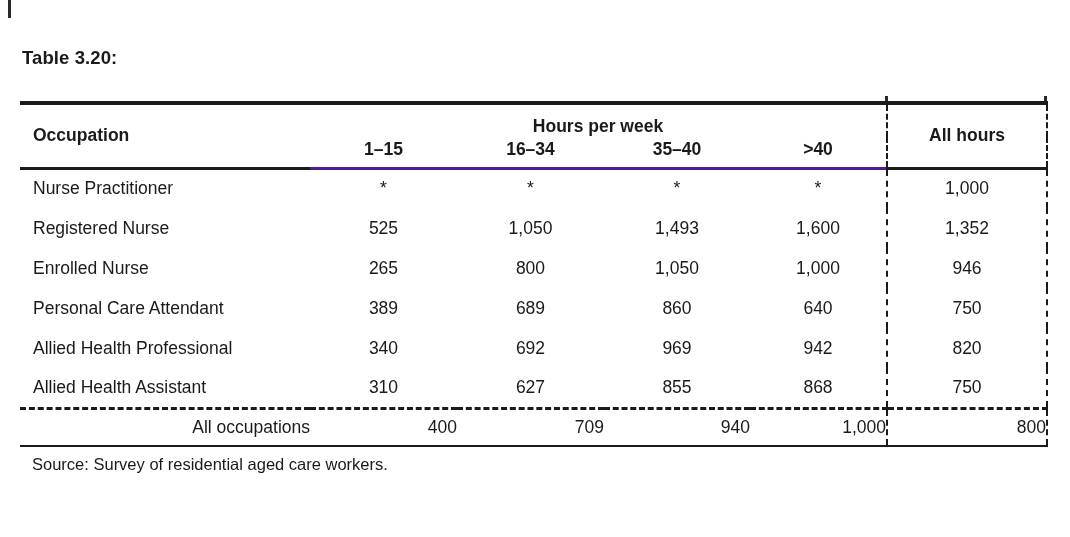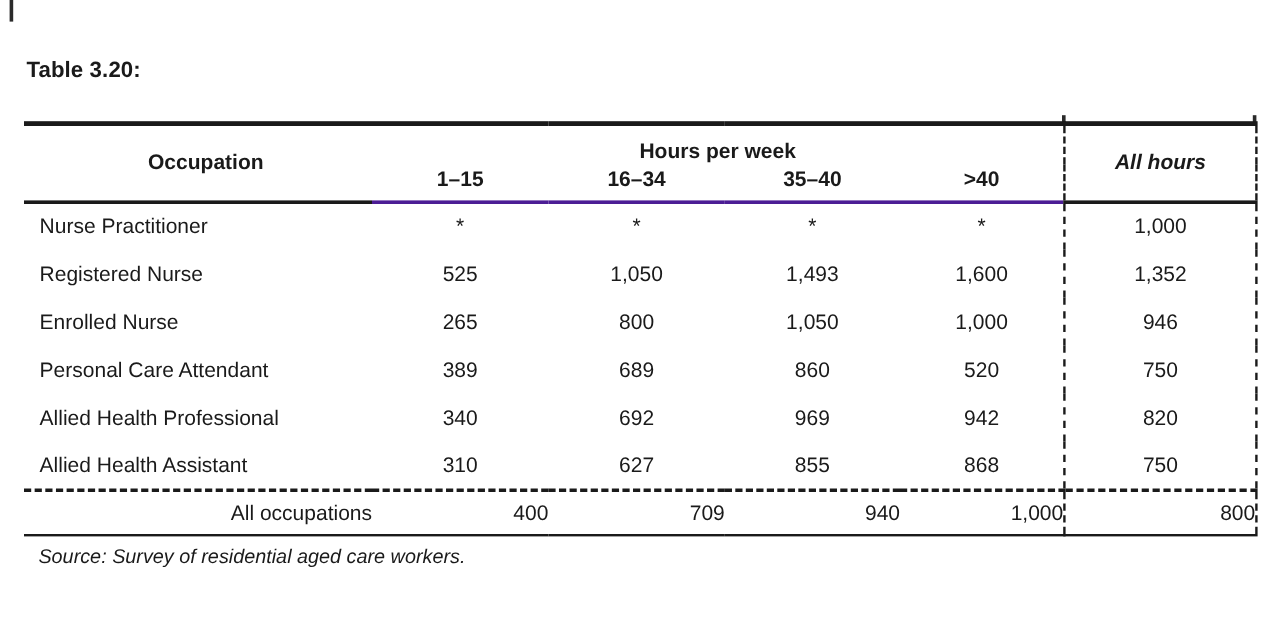--- a/index.html
+++ b/index.html
@@ -38,48 +38,47 @@
   table.earnings {
     position: absolute; left: 20px; top: 101px;
     width: 1027px;
     border-collapse: collapse; table-layout: fixed;
     border-top: 4px solid #1a1a1a;
     border-bottom: 2px solid #1a1a1a;
     font-size: 17.5px; color: #1a1a1a;
   }
   thead th { font-weight: bold; padding: 0; }
   th.occ-head {
-    text-align: center; padding-left: 13px; vertical-align: middle;
+    text-align: left; padding-left: 13px; vertical-align: middle;
     border-bottom: 3px solid #1a1a1a;
   }
   th.hours-group {
     text-align: center; vertical-align: bottom; height: 34px; padding-top: 6px;
   }
   th.all-hours-head {
     text-align: center; vertical-align: middle;
     border-left: 2px dashed #1a1a1a; border-right: 2px dashed #1a1a1a;
     border-bottom: 3px solid #1a1a1a;
-    font-style: italic;
   }
   thead tr.sub-row th { height: 31px; text-align: center; vertical-align: middle;
     border-bottom: 3px solid #4c1d95; padding-bottom: 4px; }
 
   tbody td, tbody th { font-weight: normal; height: 40px; padding: 0; }
   td.occ-cell { text-align: left; padding-left: 13px; }
   td.num-cell { text-align: center; }
   td.allh-cell {
     text-align: center;
     border-left: 2px dashed #1a1a1a; border-right: 2px dashed #1a1a1a;
   }
   tr.total-row td { border-top: 3px dashed #1a1a1a; height: 38px; text-align: right; }
 
   
   .source {
     position: absolute; left: 32px; top: 455px;
-    font-style: italic; font-size: 16.5px; color: #1a1a1a;
+    font-size: 16.5px; color: #1a1a1a;
   }
 </style>
 </head>
 <body>
 
 <div class="page">
 
   <div class="corner-tick"></div>
 
   <div class="title">
@@ -134,21 +133,21 @@
         <td class="num-cell">800</td>
         <td class="num-cell">1,050</td>
         <td class="num-cell">1,000</td>
         <td class="allh-cell">946</td>
       </tr>
       <tr>
         <td class="occ-cell">Personal Care Attendant</td>
         <td class="num-cell">389</td>
         <td class="num-cell">689</td>
         <td class="num-cell">860</td>
-        <td class="num-cell">520</td>
+        <td class="num-cell">640</td>
         <td class="allh-cell">750</td>
       </tr>
       <tr>
         <td class="occ-cell">Allied Health Professional</td>
         <td class="num-cell">340</td>
         <td class="num-cell">692</td>
         <td class="num-cell">969</td>
         <td class="num-cell">942</td>
         <td class="allh-cell">820</td>
       </tr>

